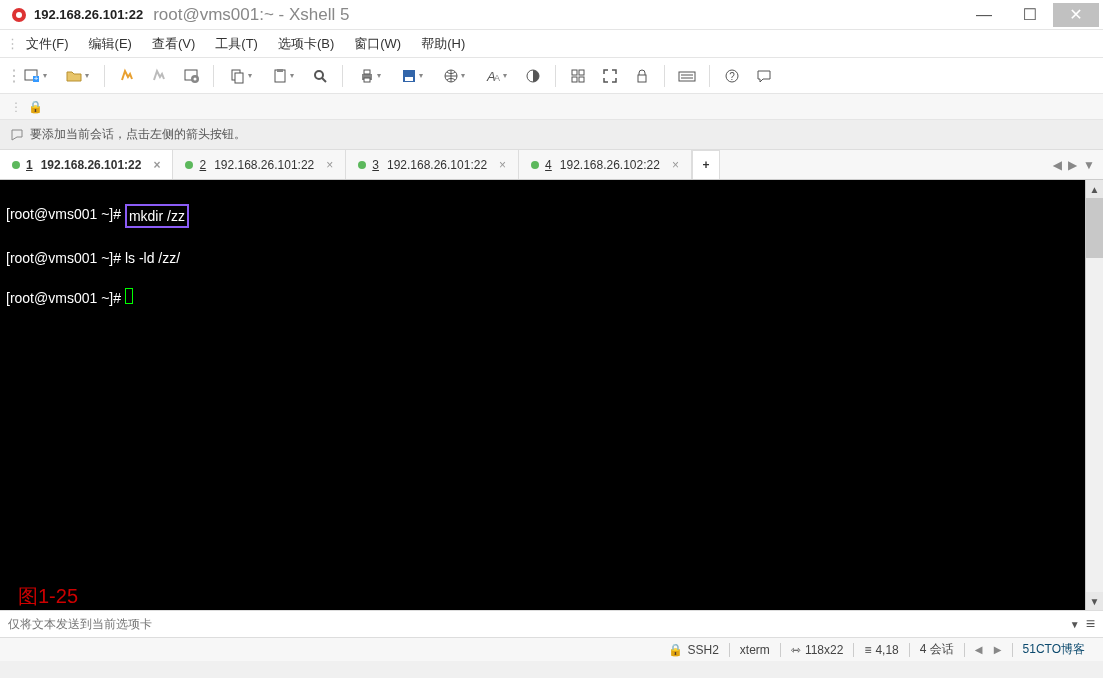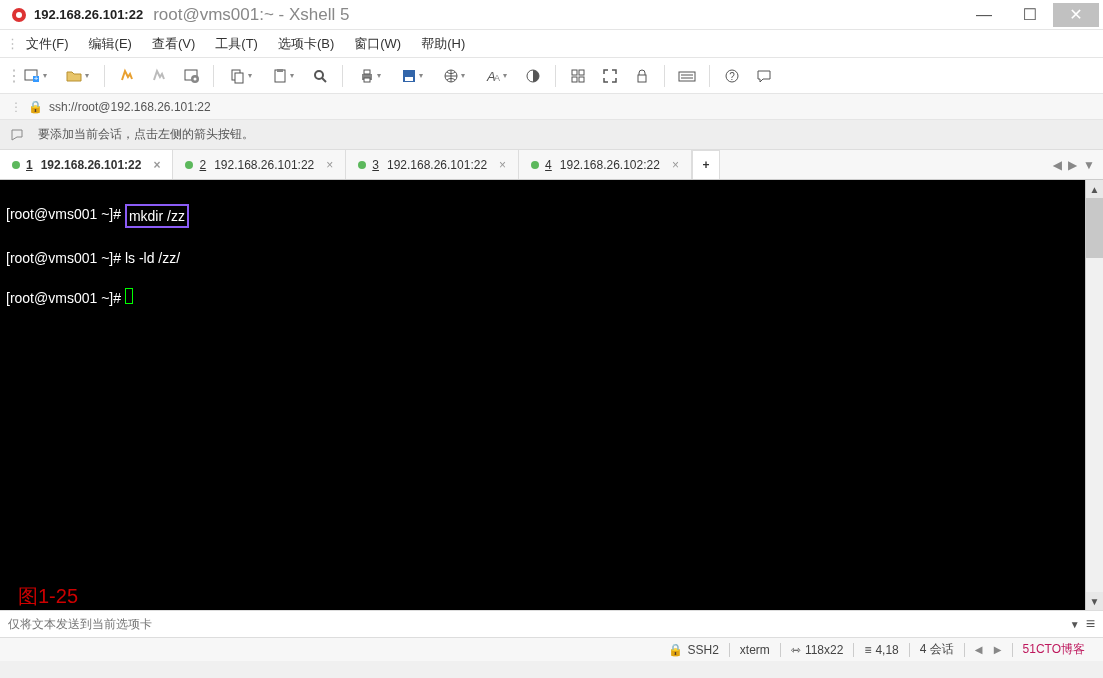--- a/index.html
+++ b/index.html
@@ -25,21 +25,21 @@
   .toolbar .tbtn { width:28px; height:28px; display:flex; align-items:center; justify-content:center; color:#555; border-radius:2px; }
   .toolbar .tbtn.drop { width:38px; }
   .toolbar .sep { width:1px; height:22px; background:#ddd; margin:0 4px; }
   .toolbar .caret { font-size:8px; margin-left:2px; color:#888; }
 
   
   .addrbar { height: 26px; background:#f7f7f7; display:flex; align-items:center; padding:0 10px; font-size:12px; color:#555; border-bottom:1px solid #e5e5e5; gap:6px;}
   .addrbar .lock { font-size:12px; }
 
   
-  .tipbar { height: 30px; background:#eeeeee; display:flex; align-items:center; padding:0 10px; font-size:12px; color:#555; border-bottom:1px solid #ddd; gap:14px;}
+  .tipbar { height: 30px; background:#eeeeee; display:flex; align-items:center; padding:0 10px; font-size:12px; color:#555; border-bottom:1px solid #ddd; gap:6px;}
 
   
   .tabsrow { height: 30px; background:#f7f7f7; display:flex; align-items:stretch; border-bottom:1px solid #ccc; position:relative;}
   .tab { display:flex; align-items:center; padding:0 12px; font-size:12px; color:#333; border-right:1px solid #ddd; gap:6px; background:#f7f7f7; position:relative;}
   .tab.active { background:#fff; font-weight:bold; }
   .tab .dot { width:8px; height:8px; background:#5cb85c; border-radius:50%; display:inline-block;}
   .tab .num { text-decoration: underline; margin-right:2px;}
   .tab .close-x { color:#999; font-size:12px; margin-left:6px;}
   .tab.addtab { width:28px; justify-content:center; background:#fff; border:1px solid #ddd; border-bottom:none; font-weight:bold;}
   .tabsrow .navarrows { margin-left:auto; display:flex; align-items:center; padding:0 8px; color:#888; gap:6px; font-size:12px;}
@@ -62,21 +62,21 @@
   .sendbar { height: 24px; background:#fff; border-top:1px solid #ddd; display:flex; align-items:center; padding:13px 8px; font-size:12px; color:#888; }
   .sendbar .right { margin-left:auto; display:flex; align-items:center; gap:6px; color:#555;}
   .sendbar .caret { font-size:10px;}
   .sendbar .hamb { font-size:16px; }
 
   
   .statusbar { height: 24px; background:#f7f7f7; border-top:1px solid #ddd; display:flex; align-items:center; font-size:12px; color:#444; padding:0 8px;}
   .statusbar .seg { padding:0 10px; display:flex; align-items:center; gap:4px;}
   .statusbar .sepv { width:1px; height:14px; background:#ccc;}
   .statusbar .spacer { flex:1; }
-  .statusbar .watermark { color:#be185d; font-size:12px;}
+  .statusbar .watermark { color:#0c4a6e; font-size:12px;}
 
   svg { display:block; }
 </style>
 </head>
 <body>
 
 <div class="titlebar">
   <span class="app-icon">
     <svg width="16" height="16" viewBox="0 0 16 16">
         <circle cx="8" cy="8" r="7" fill="#d33"></circle>
@@ -238,21 +238,20 @@
   <div class="tbtn">
       <svg width="16" height="16" viewBox="0 0 16 16">
         <path d="M2 3h12v8H7l-3 3v-3H2z" stroke="#555" fill="none"></path>
       </svg>
     </div>
 </div>
 
 <div class="addrbar">
   <span class="grip" style="color:#bbb;">⋮</span>
   <span class="lock">🔒</span>
-  <span style="flex:1;">ssh://root@192.168.26.101:22</span>
 </div>
 
 <div class="tipbar">
   <span>
       <svg width="14" height="14" viewBox="0 0 14 14">
         <path d="M2 2v10l5-3h5V2z" stroke="#888" fill="none"></path>
       </svg>
     </span>
   <span>要添加当前会话，点击左侧的箭头按钮。</span>
 </div>

